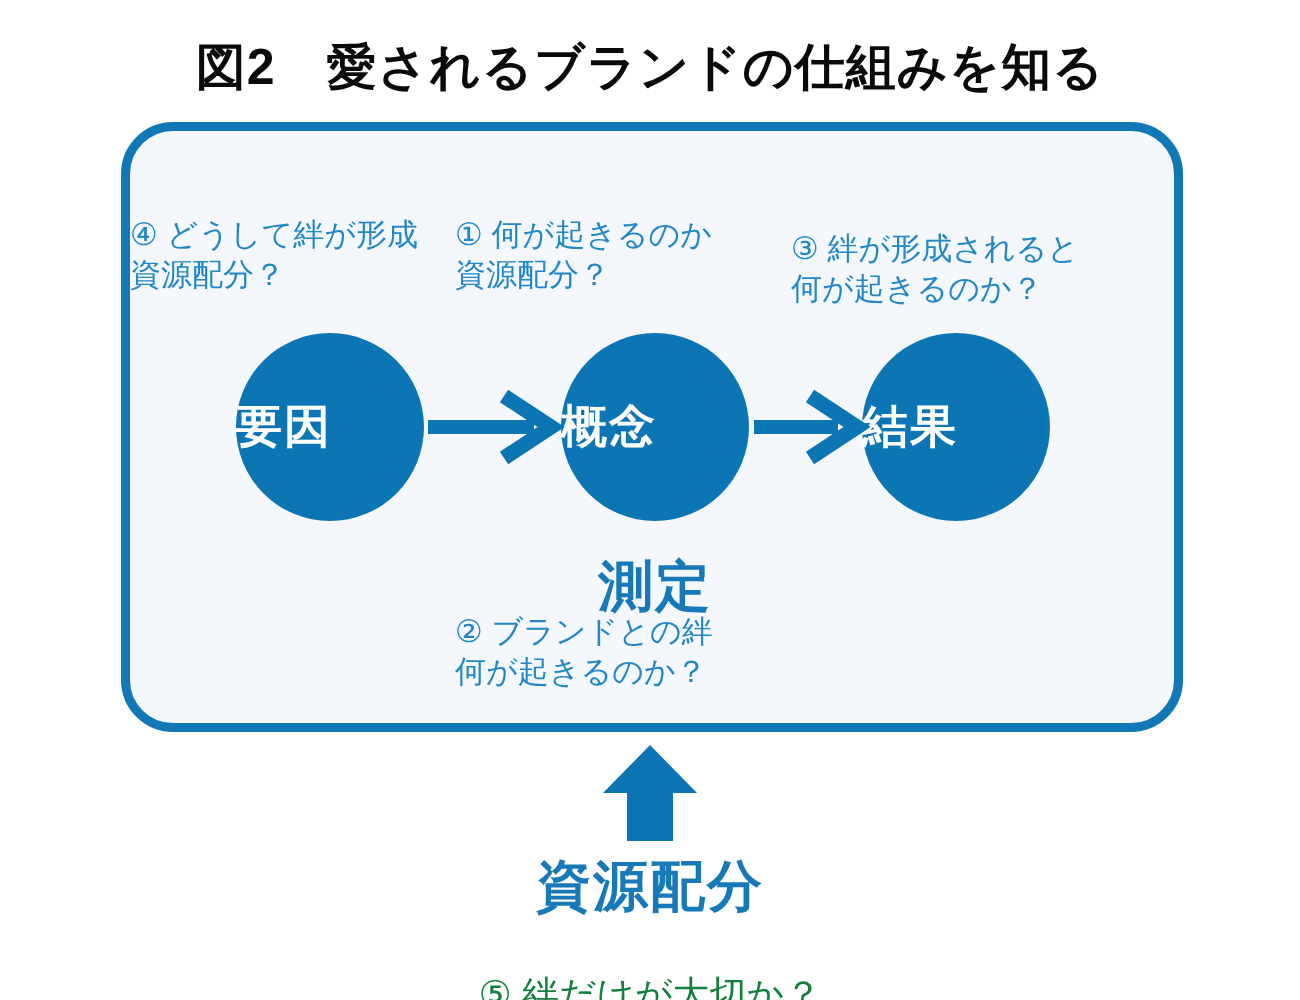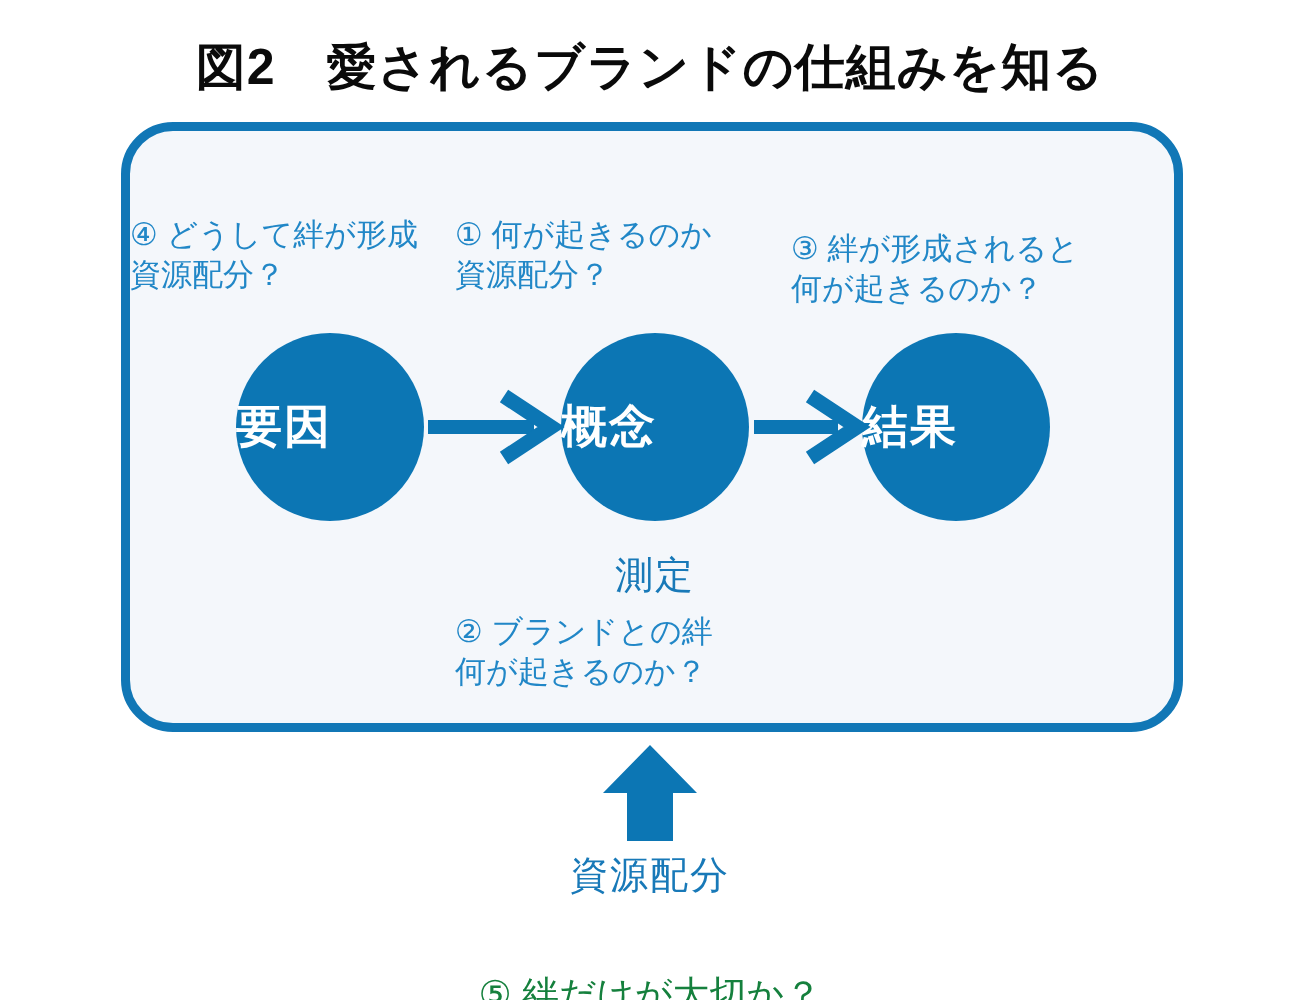--- a/index.html
+++ b/index.html
@@ -74,22 +74,22 @@
     font-weight: 700;
     letter-spacing: 2px;
   }
   .circle.c1 { left: 236px; }
   .circle.c2 { left: 561px; }
   .circle.c3 { left: 862px; }
   .bold-blue {
     position: absolute;
     width: 400px;
     text-align: center;
-    font-size: 38px;
-    font-weight: 400;
+    font-size: 55px;
+    font-weight: 700;
     color: #1879b8;
     letter-spacing: 2px;
   }
   .measure { left: 455px; top: 550px; }
   .resource { left: 450px; top: 850px; }
   .arrow-layer {
     position: absolute;
     left: 0;
     top: 0;
     width: 1300px;

